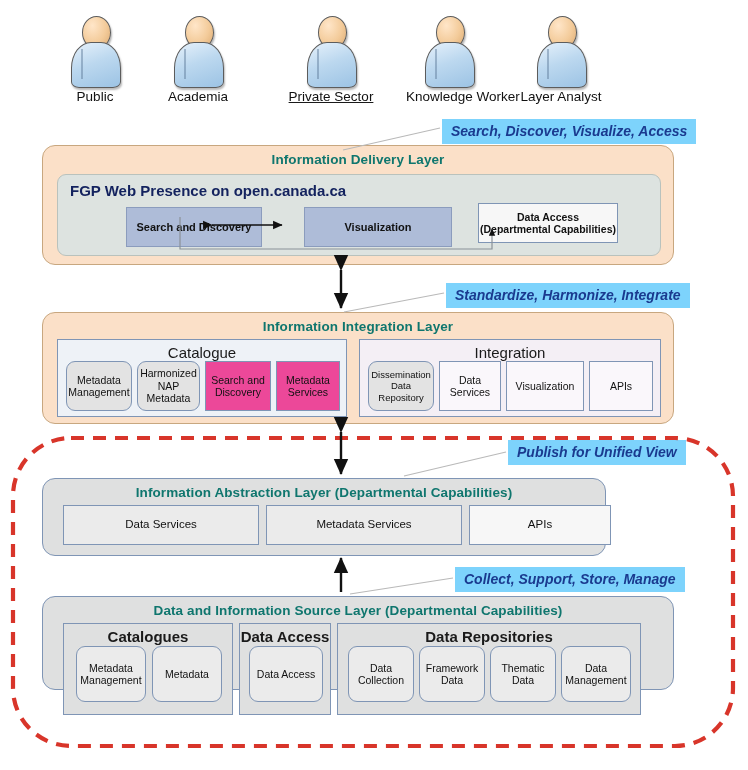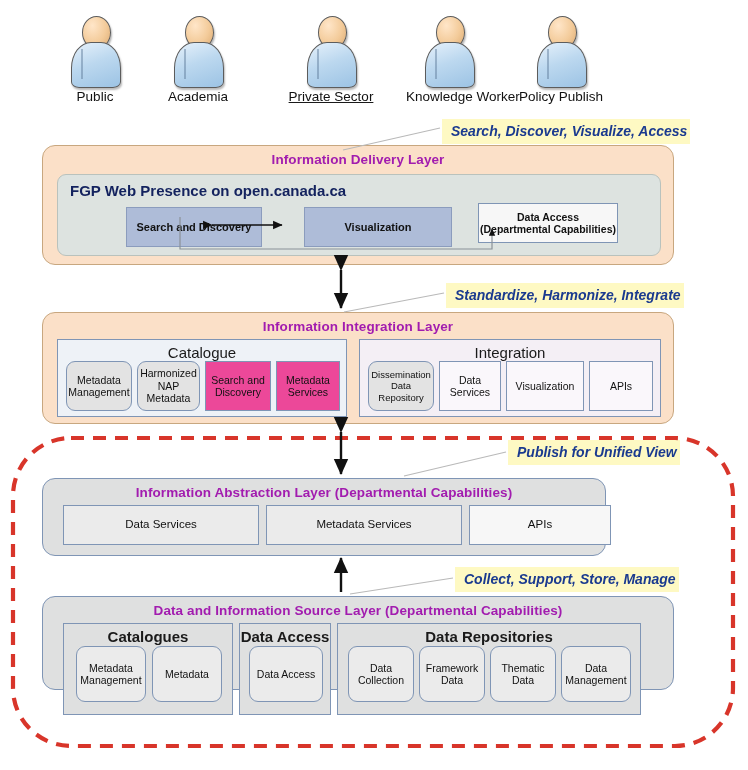--- a/index.html
+++ b/index.html
@@ -35,21 +35,21 @@
   .persona .plabel{
     font-size:13.5px;color:#111;margin-top:3px;white-space:nowrap;
     text-shadow:0 1px 0 rgba(255,255,255,.9);
   }
 
   
   .layer{position:absolute;border-radius:13px;box-sizing:border-box;}
   .layer-orange{background:#fbe0c8;border:1.2px solid #c8a77f;}
   .layer-gray{background:#dfe0e0;border:1.2px solid #7f95b5;}
   .layer-title{
-    text-align:center;font-weight:bold;font-size:13.5px;color:#a21caf;
+    text-align:center;font-weight:bold;font-size:13.5px;color:#0f766e;
     padding-top:6px;letter-spacing:.1px;
   }
 
   
   .panel{position:absolute;box-sizing:border-box;border-radius:9px;}
   .panel-fgp{background:#dde3e0;border:1.1px solid #b9c2bd;}
   .panel-lbl{
     position:absolute;left:12px;top:7px;font-weight:bold;font-size:15px;color:#13225e;
   }
 
@@ -72,23 +72,23 @@
   .box-gray{background:#e3e3e3;}
   .box-white{background:#ec4899;}
   .box-lav{background:#faf7fb;}
   .box-lgray{background:#ebebeb;}
   .box-blue{background:#aebcd8;border:1.1px solid #8b9cbd;font-weight:bold;font-size:11px;}
   .box-pale{background:#f7f7f7;font-weight:bold;font-size:10.5px;}
   .box-big{font-size:11.5px;}
 
   
   .callout{
-    position:absolute;background:#fef9c3;color:#1a3a8f;
+    position:absolute;background:#7dd3fc;color:#1a3a8f;
     font-weight:bold;font-style:italic;font-size:14px;
-    padding:4px 3px 5px 9px;white-space:nowrap;box-sizing:border-box;
+    padding:4px 9px 5px 9px;white-space:nowrap;box-sizing:border-box;
   }
 
   
   #overlay{position:absolute;left:0;top:0;width:748px;height:770px;pointer-events:none;}
 </style>
 </head>
 <body>
 
 <div id="stage">
 
@@ -118,21 +118,21 @@
         <div class="head"></div>
         <div class="body"></div>
       </div>
     <div class="plabel">Knowledge Worker</div>
   </div>
   <div class="persona" style="left:518px;top:14px;">
     <div class="figure">
         <div class="head"></div>
         <div class="body"></div>
       </div>
-    <div class="plabel">Policy Publish</div>
+    <div class="plabel">Layer Analyst</div>
   </div>
 
   <div class="callout" style="left:442px;top:119px;">Search, Discover, Visualize, Access</div>
   <div class="callout" style="left:446px;top:283px;">Standardize, Harmonize, Integrate</div>
   <div class="callout" style="left:508px;top:440px;">Publish for Unified View</div>
   <div class="callout" style="left:455px;top:567px;">Collect, Support, Store, Manage</div>
 
   <div class="layer layer-orange" style="left:42px;top:145px;width:632px;height:120px;">
     <div class="layer-title">Information Delivery Layer</div>
 

